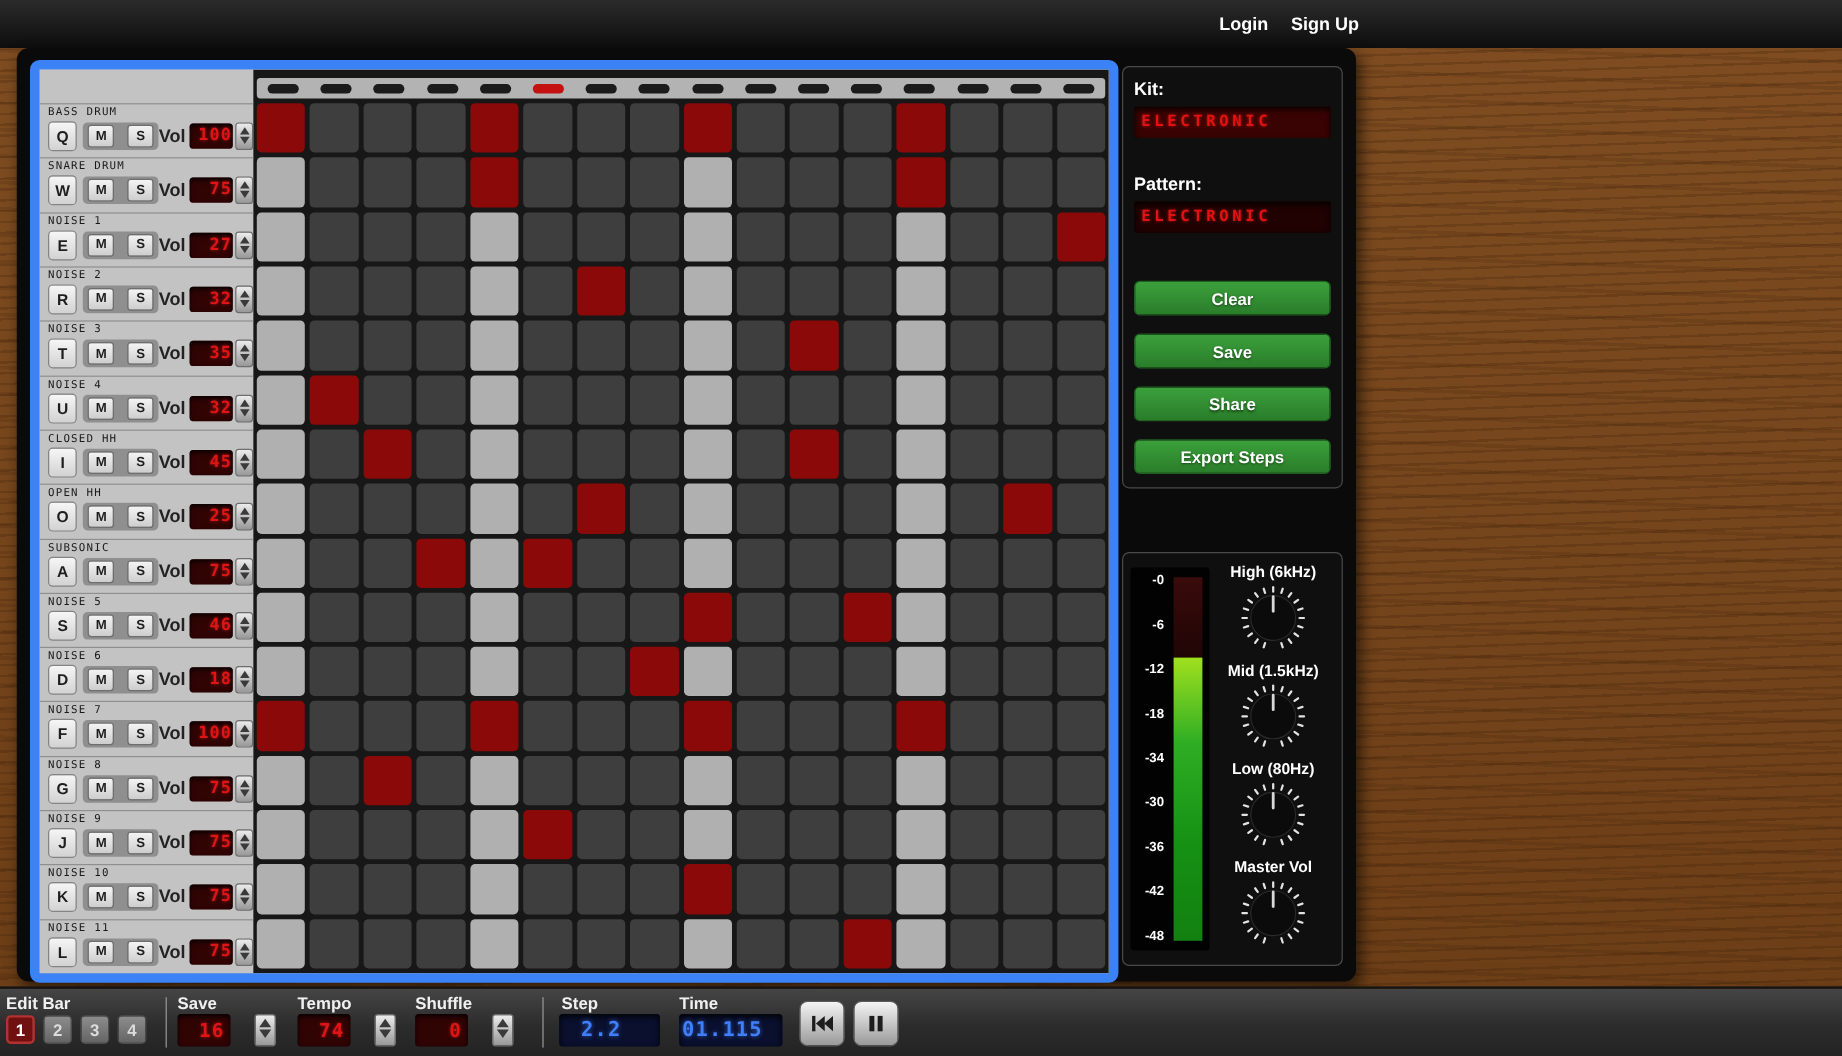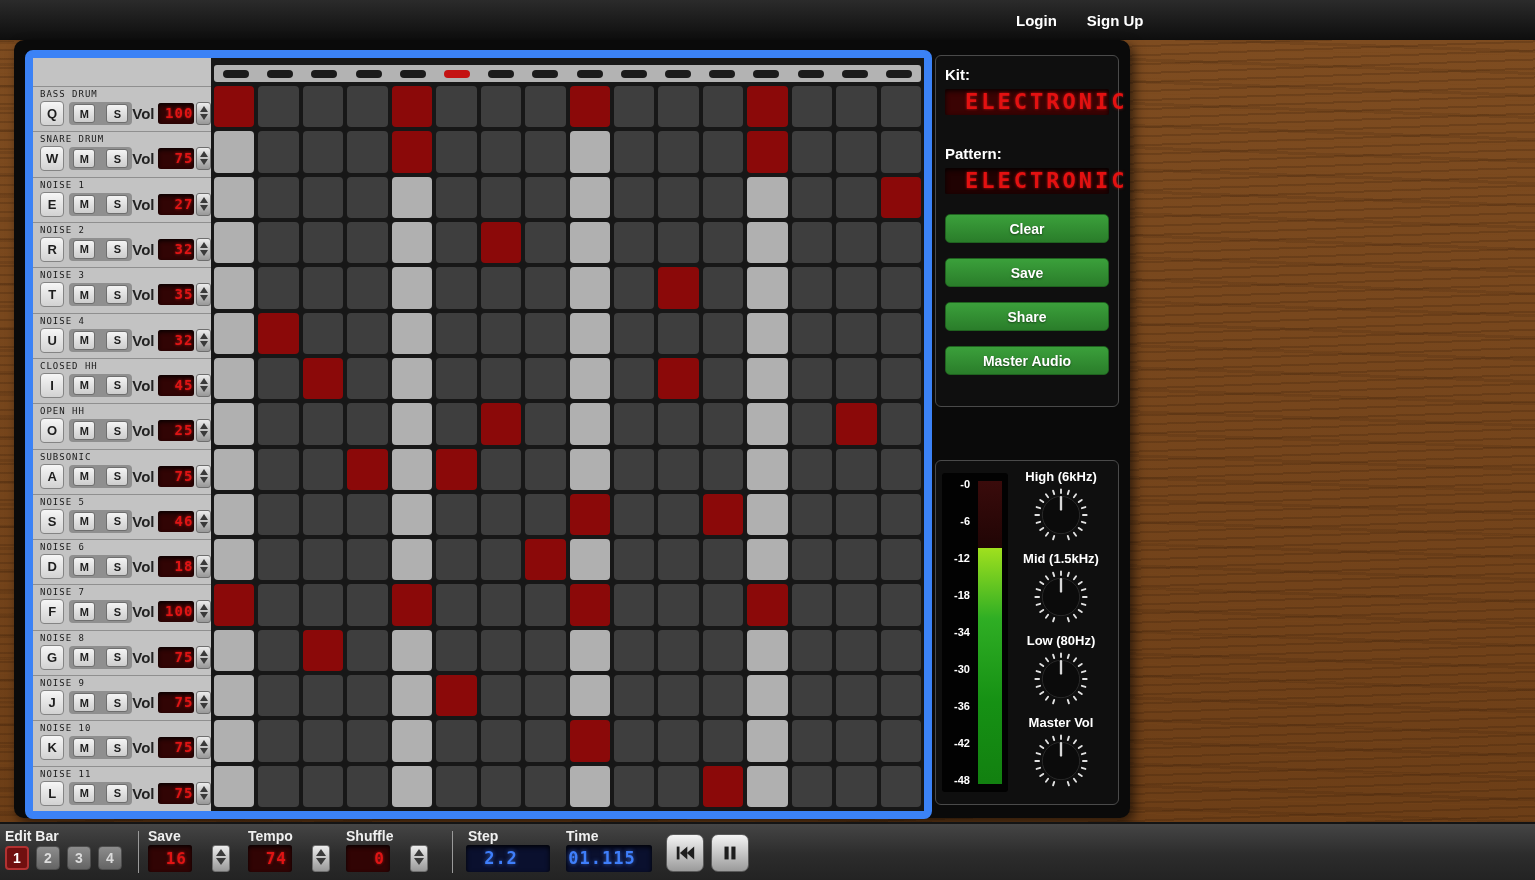--- a/index.html
+++ b/index.html
@@ -10,21 +10,21 @@
   .wood{position:absolute;left:0;top:40px;right:0;bottom:0;
     background:
       repeating-linear-gradient(178deg, rgba(45,22,5,.20) 0 2px, rgba(0,0,0,0) 2px 9px),
       repeating-linear-gradient(181deg, rgba(120,70,25,.25) 0 1px, rgba(0,0,0,0) 1px 15px),
       repeating-linear-gradient(2deg, rgba(35,16,3,.12) 0 3px, rgba(0,0,0,0) 3px 22px),
       linear-gradient(180deg,#7e4c20,#74441b 55%,#6b3d16);}
 
   
   .top-bar{position:absolute;left:0;top:0;width:100%;height:40px;
     background:linear-gradient(180deg,#2b2b2b,#161616 70%,#0e0e0e);}
-  .top-links{position:absolute;left:1016px;top:0;height:40px;display:flex;align-items:center;gap:30px;}
+  .top-links{position:absolute;left:1016px;top:0;height:40px;display:flex;align-items:center;gap:19px;}
   .top-link{color:#fff;font-weight:bold;font-size:15px;cursor:pointer;}
 
   
   .app-window{position:absolute;left:14px;top:40px;width:1116px;height:778px;
     background:#0a0a0a;border-radius:10px;box-shadow:4px 5px 12px rgba(0,0,0,.6);}
 
   
   .seq-panel{position:absolute;left:11px;top:10px;width:891px;height:753px;
     background:#c3c3c3;border:8px solid #3b82f6;border-radius:8px;overflow:hidden;}
   .left-col{position:absolute;left:0;top:0;width:178px;height:100%;background:#c3c3c3;}
@@ -58,26 +58,26 @@
     grid-template-columns:repeat(16,1fr);grid-template-rows:repeat(16,1fr);gap:4px;}
   .cell{background:#3e3e3e;border-radius:4px;cursor:pointer;}
   .cell.beat{background:#b0b0b0;}
   .cell.on{background:#8b0909;}
 
   
   .side-box{position:absolute;left:921px;width:184px;background:#0f0f0f;border:1px solid #4a4a4a;border-radius:6px;box-sizing:border-box;}
   .side-top{top:15px;height:352px;padding:8px 9px;}
   .side-label{color:#fff;font-weight:bold;font-size:15px;margin:2px 0 6px;}
   .lcd{height:26px;line-height:26px;border-radius:2px;font-family:"DejaVu Sans Mono",monospace;
-    font-weight:bold;font-size:22px;letter-spacing:3px;color:#e31111;padding-left:20px;
+    font-weight:bold;font-size:13px;letter-spacing:3px;color:#e31111;padding-left:6px;
     text-shadow:0 0 3px rgba(255,30,30,.6);box-shadow:inset 0 2px 5px rgba(0,0,0,.9);}
   .lcd-kit{background:#3a0303;}
   .lcd-pattern{background:#200202;margin-bottom:0;}
   .gap30{margin-top:30px;}
-  .side-btns{margin-top:20px;}
+  .side-btns{margin-top:40px;}
   .side-btn{height:27px;border-radius:5px;background:linear-gradient(#3ba03b,#2a7d2a);
     border:1px solid #1f621f;color:#fff;font-weight:bold;font-size:14px;display:flex;align-items:center;
     justify-content:center;margin-bottom:15px;cursor:pointer;text-shadow:0 1px 2px rgba(0,0,0,.5);}
 
   
   .side-bottom{top:420px;height:345px;}
   .vu{position:absolute;left:6px;top:12px;bottom:12px;width:66px;background:#020202;border-radius:3px;}
   .vu-scale{position:absolute;left:0;top:6px;bottom:6px;width:30px;display:flex;flex-direction:column;
     justify-content:space-between;align-items:flex-end;padding-right:2px;box-sizing:border-box;}
   .vu-scale div{color:#fff;font-weight:bold;font-size:11px;line-height:11px;}
@@ -669,21 +669,21 @@
 
   <div class="side-box side-top">
     <div class="side-label">Kit:</div>
     <div class="lcd lcd-kit">ELECTRONIC</div>
     <div class="side-label gap30">Pattern:</div>
     <div class="lcd lcd-pattern">ELECTRONIC</div>
     <div class="side-btns">
         <div class="side-btn">Clear</div>
         <div class="side-btn">Save</div>
         <div class="side-btn">Share</div>
-        <div class="side-btn">Master Audio</div>
+        <div class="side-btn">Export Steps</div>
       </div>
   </div>
 
   <div class="side-box side-bottom">
     <div class="vu">
       <div class="vu-scale">
           <div>-0</div>
           <div>-6</div>
           <div>-12</div>
           <div>-18</div>

